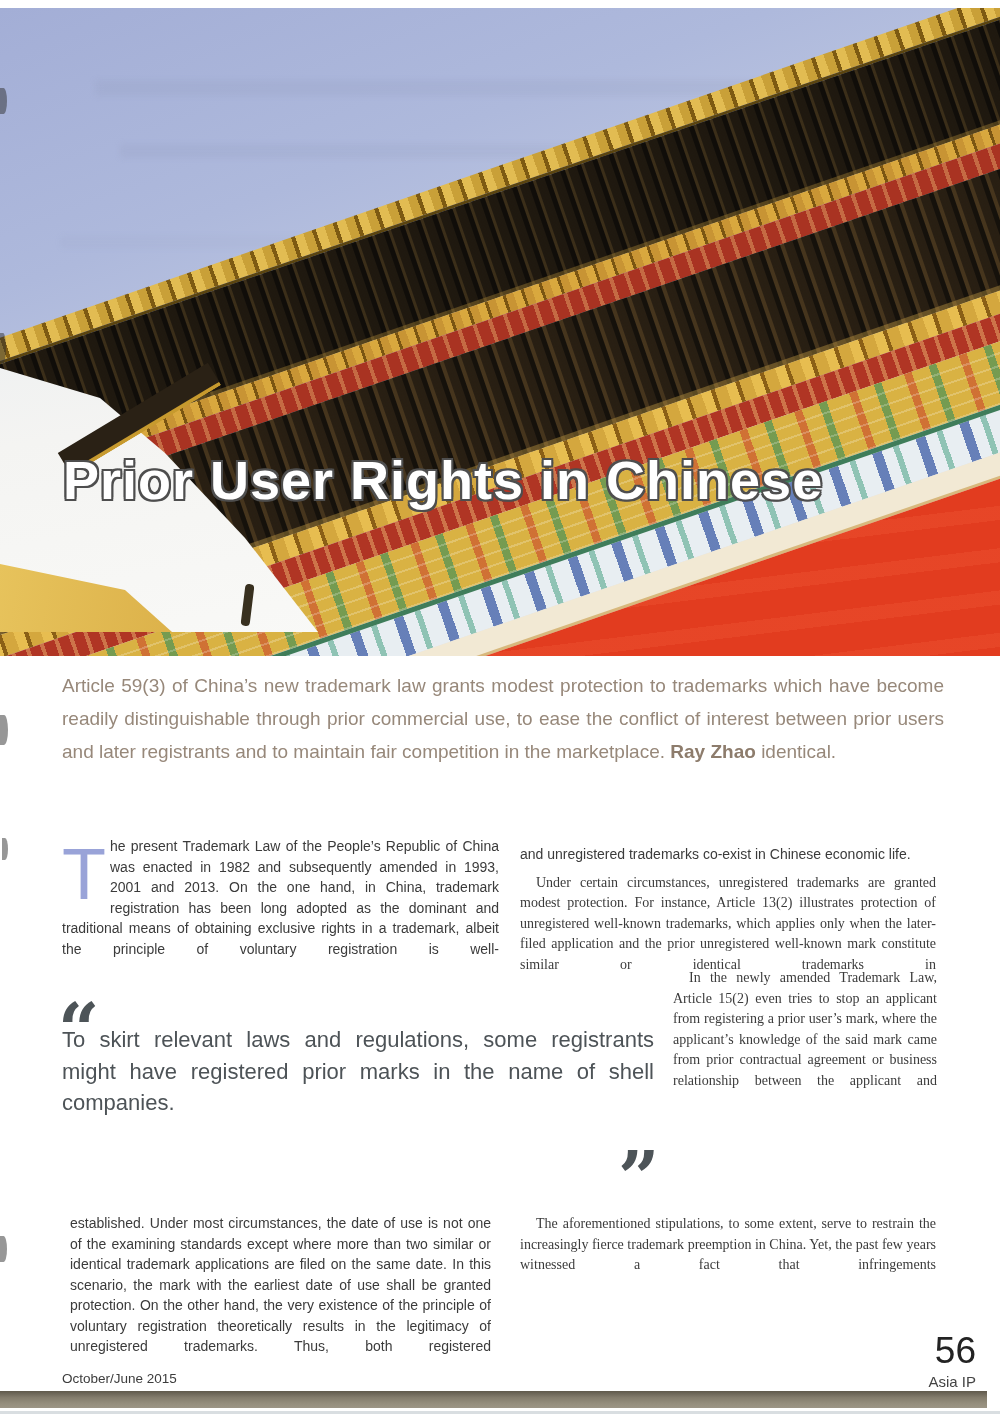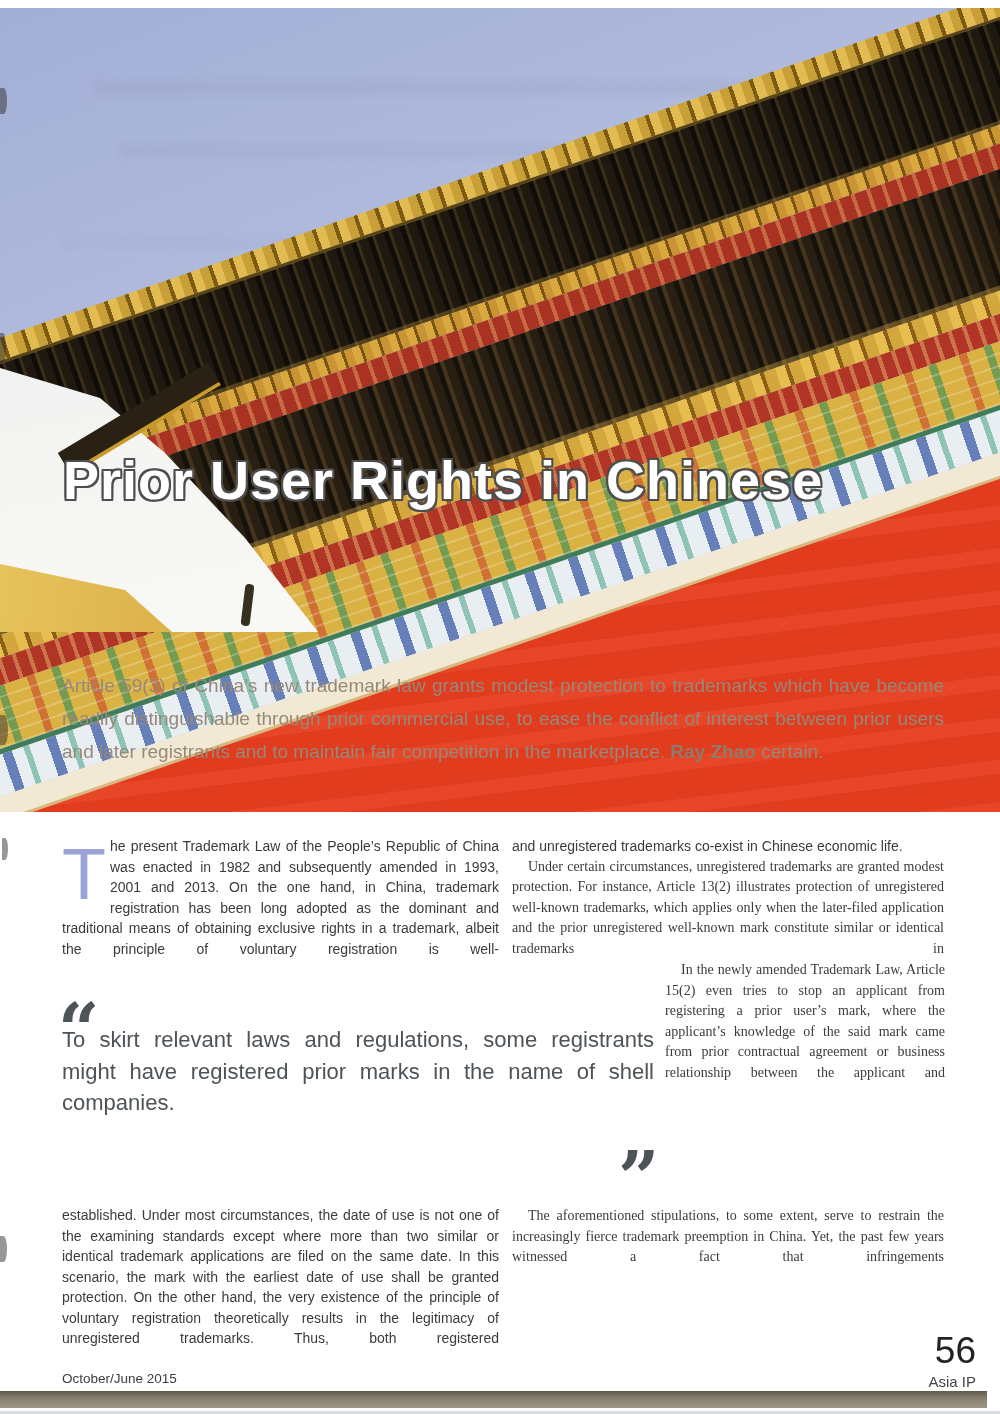--- a/index.html
+++ b/index.html
@@ -1,20 +1,20 @@
 <!DOCTYPE html>
 <html><head>
 <meta charset="utf-8">
 <style>
   html,body{margin:0;padding:0;background:#e9e9e9;}
   .page{position:relative;width:1000px;height:1414px;background:#ffffff;overflow:hidden;
         font-family:"Liberation Sans","DejaVu Sans",sans-serif;margin:0 auto;}
 
   
-  .photo{position:absolute;left:0;top:8px;width:1000px;height:804px;overflow:hidden;
+  .photo{position:absolute;left:0;top:8px;width:1000px;height:648px;overflow:hidden;
          background:linear-gradient(160deg,#a3aed6 0%,#aeb9dc 28%,#c3cce4 55%,#dde3ee 78%,#f2f4f6 100%);}
   .ghost-stripe{position:absolute;background:rgba(130,142,175,0.12);filter:blur(3px);border-radius:4px;}
   .g1{left:95px;top:72px;width:750px;height:16px;}
   .g2{left:120px;top:136px;width:690px;height:14px;}
   .g3{left:60px;top:228px;width:520px;height:12px;opacity:.6;}
 
   .roof-stack{position:absolute;left:-300px;top:433px;width:2150px;height:1700px;
               transform:rotate(-19deg);transform-origin:0 0;}
   .st{width:100%;}
   .ridge-gold{height:22px;background:repeating-linear-gradient(90deg,#c9a038 0 9px,#7d5a12 9px 13px,#e2bc52 13px 22px);border-bottom:3px solid #5a4410;}
@@ -56,21 +56,21 @@
   
   .body-text{color:#3b3b3b;font-size:14px;line-height:20.5px;text-align:justify;}
   .jl{text-align-last:justify;}
   .ind{text-indent:16px;font-family:Liberation Serif, serif;}
   .col-left-top{position:absolute;left:62px;top:836px;width:437px;}
   .dropcap{float:left;width:48px;height:80px;font-size:72px;line-height:76px;color:#99a3d8;font-weight:400;}
   .col-right-a{position:absolute;left:512px;top:836px;width:432px;}
   .col-right-b{position:absolute;left:665px;top:960px;width:280px;}
   .col-left-bottom{position:absolute;left:62px;top:1205px;width:437px;}
   .col-right-c{position:absolute;left:512px;top:1206px;width:432px;}
-  .body-text p{margin:0;}
+  .body-text p{margin:8px;}
 
   
   .quote-mark{position:absolute;font-family:"DejaVu Serif","Liberation Serif",serif;font-weight:bold;
               font-size:72px;color:#4d5458;line-height:40px;z-index:3;}
   .q-open{left:58px;top:1010px;}
   .q-close{left:618px;top:1158px;}
   .pull-quote{position:absolute;left:62px;top:1024px;width:592px;color:#4d5357;
               font-size:22px;line-height:31.5px;font-weight:normal;text-align:justify;}
 
   
@@ -116,21 +116,21 @@
     <div class="sky-corner"></div>
     <div class="eave-tip"></div>
     <div class="gold-tip"></div>
     <div class="finial"></div>
 
     <div class="hero-title">
       <div>Prior User Rights in Chinese</div>
     </div>
   </div>
 
-  <p class="intro"><span>Article 59(3) of China’s new trademark law grants modest protection to trademarks which have become readily distinguishable through prior commercial use, to ease the conflict of interest between prior users and later registrants and to maintain fair competition in the marketplace.</span> <b>Ray Zhao</b> <span>certain.</span></p>
+  <p class="intro"><span>Article 59(3) of China’s new trademark law grants modest protection to trademarks which have become readily distinguishable through prior commercial use, to ease the conflict of interest between prior users and later registrants and to maintain fair competition in the marketplace.</span> <b>Ray Zhao</b> <span>identical.</span></p>
 
   <div class="col-left-top body-text jl">
     <span class="dropcap">T</span><span>he present Trademark Law of the People’s Republic of China was enacted in 1982 and subsequently amended in 1993, 2001 and 2013. On the one hand, in China, trademark registration has been long adopted as the dominant and traditional means of obtaining exclusive rights in a trademark, albeit the principle of voluntary registration is well-</span>
   </div>
 
   <div class="col-right-a body-text">
     <p>and unregistered trademarks co-exist in Chinese economic life.</p>
     <p class="ind jl">Under certain circumstances, unregistered trademarks are granted modest protection. For instance, Article 13(2) illustrates protection of unregistered well-known trademarks, which applies only when the later-filed application and the prior unregistered well-known mark constitute similar or identical trademarks in</p>
   </div>
 

